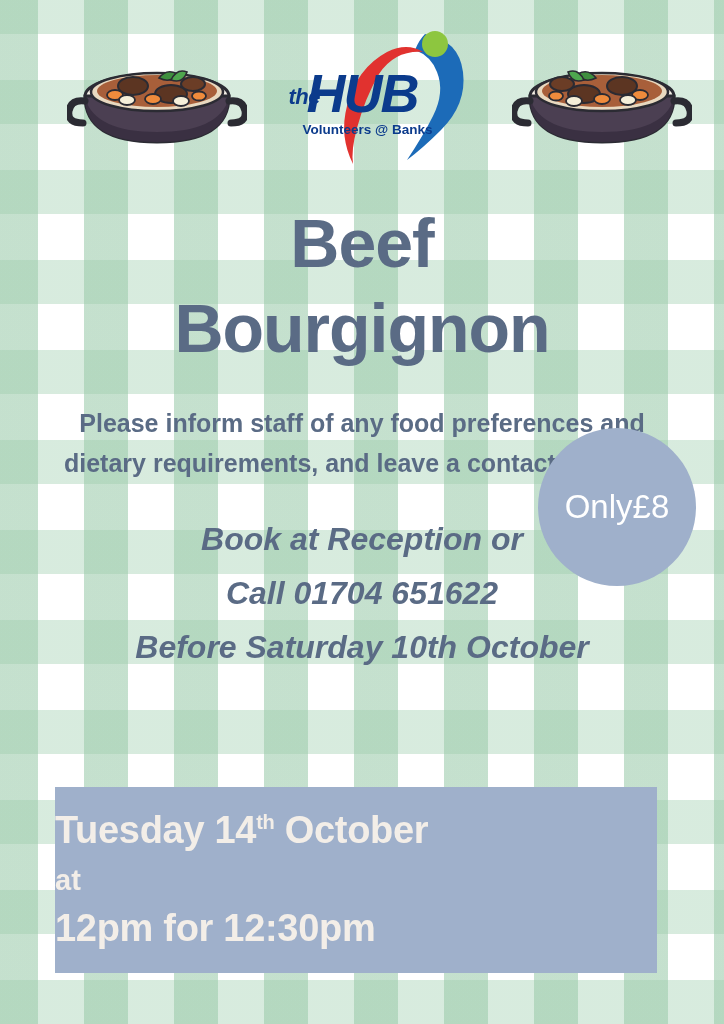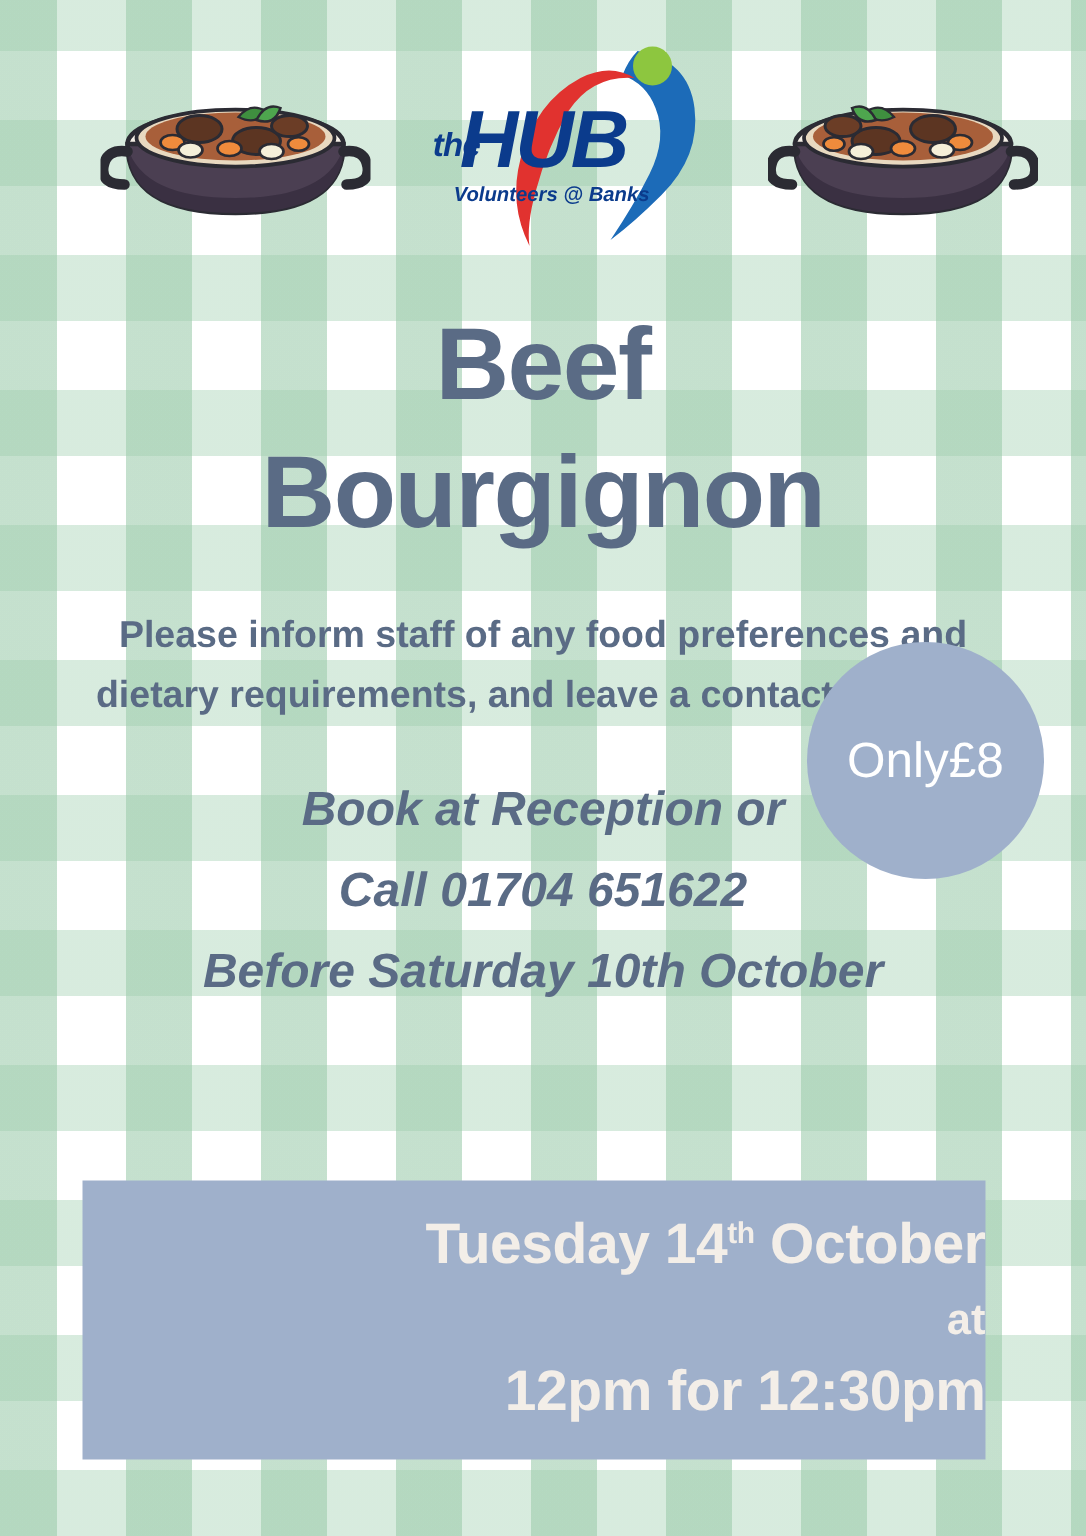--- a/index.html
+++ b/index.html
@@ -96,21 +96,20 @@
     letter-spacing: -2px;
   }
   .logo-sub {
     position: absolute;
     left: 28px;
     top: 100px;
     font-size: 13.5px;
     font-weight: bold;
     color: #0b3b8c;
     letter-spacing: 0px;
-    font-style: italic;
   }
 
   
   .presents {
     text-align: center;
     font-size: 29px;
     font-weight: bold;
     color: #5a6b85;
     margin-top: 10px;
     letter-spacing: -0.2px;
@@ -174,21 +173,21 @@
 
   
   .date-band {
     position: absolute;
     left: 55px;
     top: 787px;
     width: 602px;
     height: 186px;
     background: #9fb0cb;
     color: #f3eee8;
-    text-align: right;
+    text-align: left;
     z-index: 4;
   }
   .date-line1 {
     font-size: 38px;
     font-weight: bold;
     padding-top: 22px;
     letter-spacing: -0.3px;
   }
   .date-line1 sup {
     font-size: 20px;

